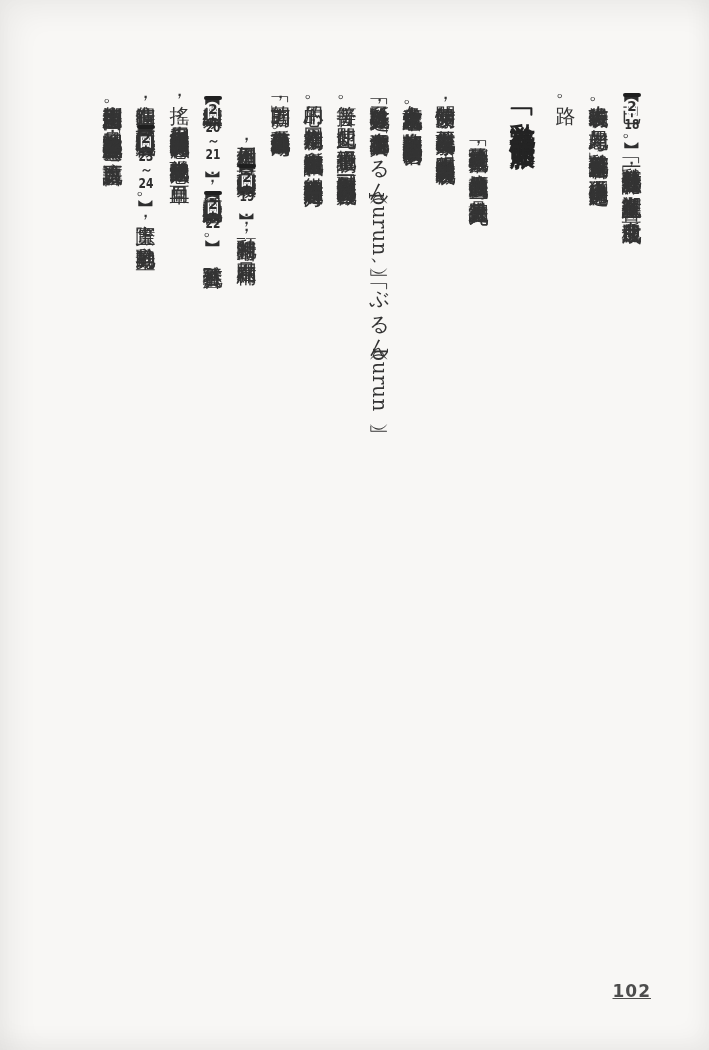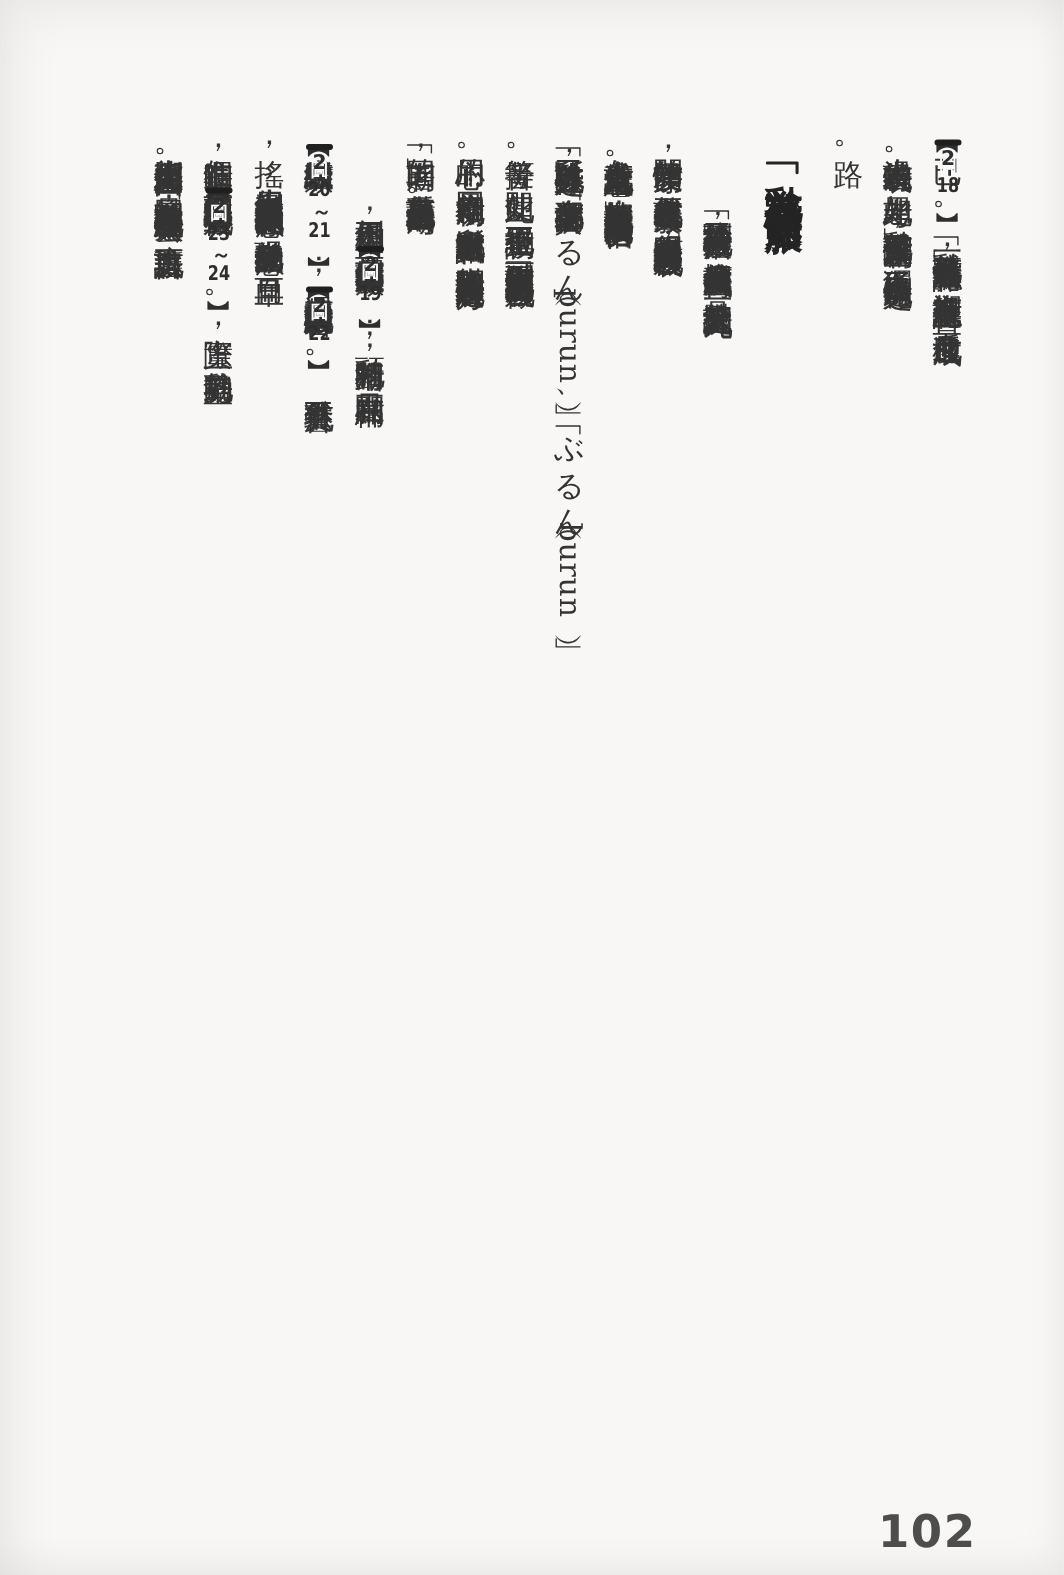--- a/index.html
+++ b/index.html
@@ -60,26 +60,27 @@
     margin: 2px 0;
     border-radius: 2px;
   }
   .fignum {
     text-combine-upright: all;  
     font-size: 13.5px;
   }
   .figsep { font-size: 13px; }
   .page-number {
     position: absolute;
-    top: 1004px; right: 58px;
+    top: 981px; right: 58px;
     font-family: "DejaVu Sans", "Liberation Sans", sans-serif;
     font-weight: bold;
-    font-size: 30px;
+    font-size: 17px;
     letter-spacing: 1px;
     color: #4d4d4d;
+    text-decoration: underline;
   }
 </style>
 </head>
 <body>
 
 <div class="page">
   <div class="page-text">
       <div class="column"><span>已</span><span class="figref">【<span class="figbox">圖</span><span class="fignum">2</span><span class="figsep">-</span><span class="fignum">18</span>】</span><span>。「乳首殘像」雖然發祥於一般雜誌，卻沒有在一般雜誌上普及，反而進化成一種成</span></div>
       <div class="column"><span>人漫畫特有的表現。如此思考，「乳首殘像」確實脫離了原創者，獨自走出了一條特別的進化之</span></div>
       <div class="column"><span>路。</span></div>

